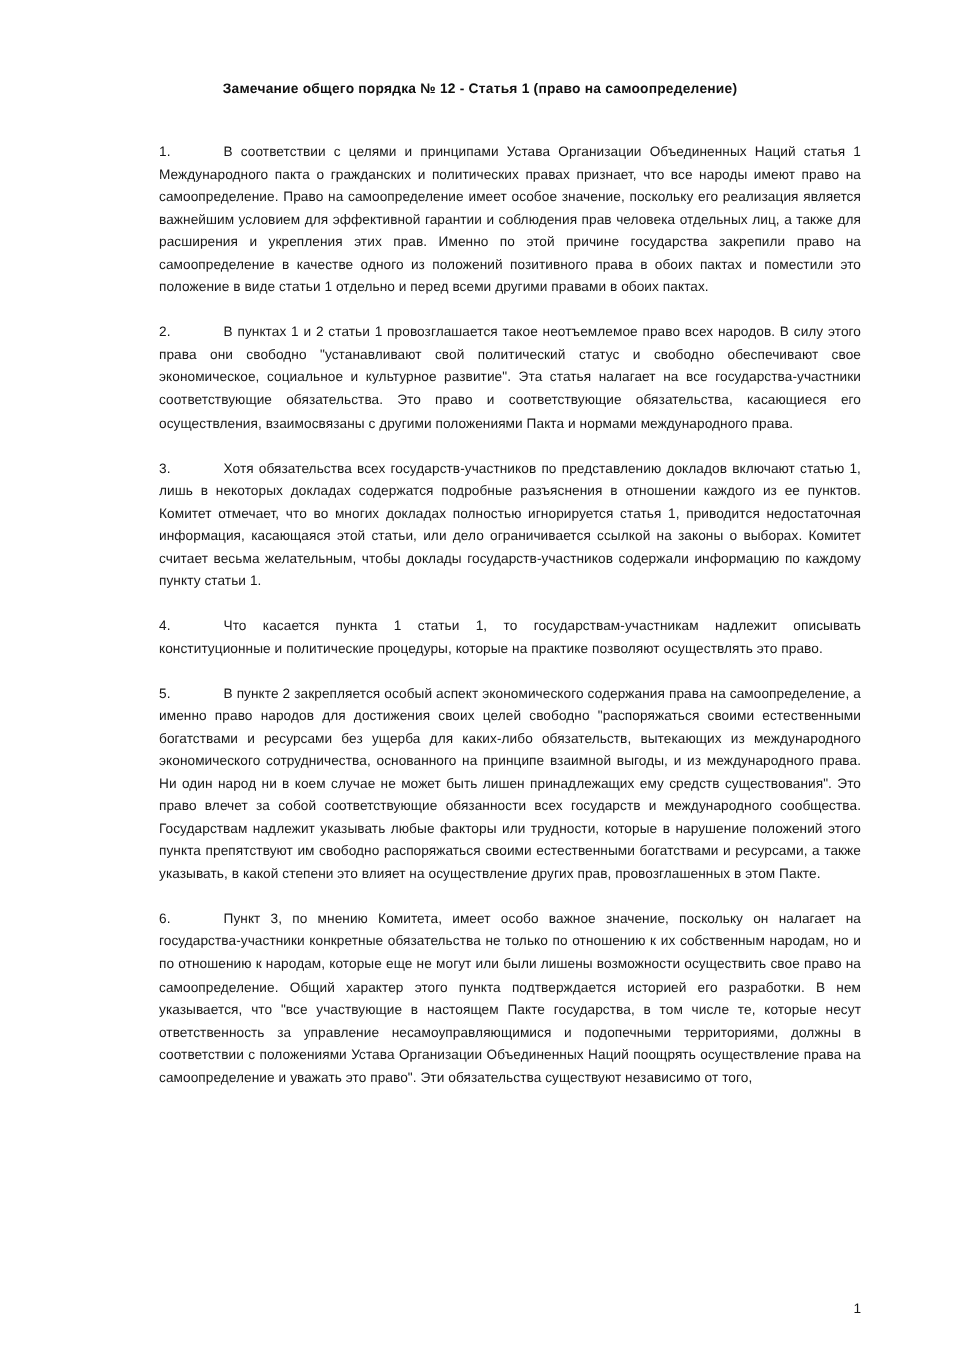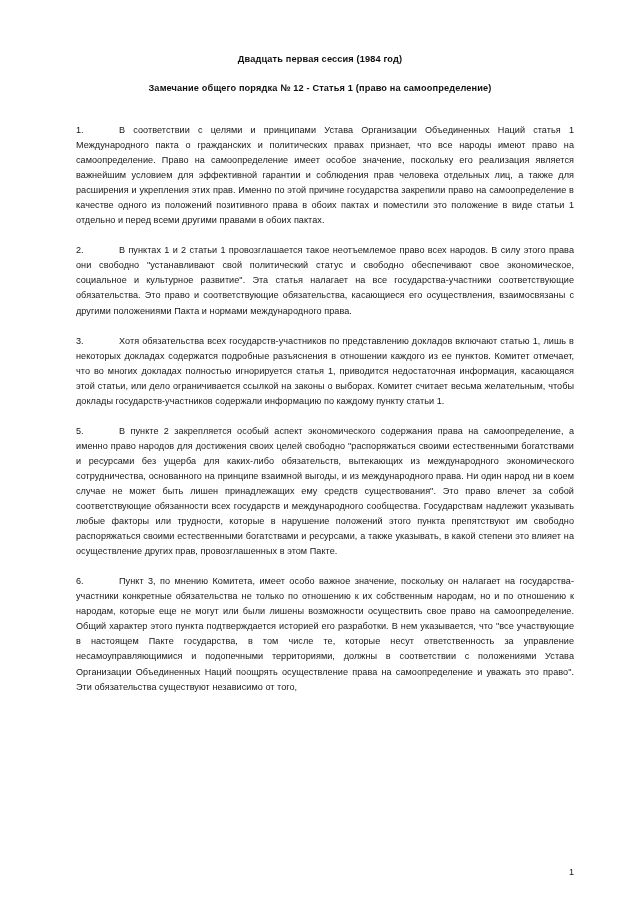--- a/index.html
+++ b/index.html
@@ -37,21 +37,21 @@
   .doc-subtitle {
     font-size: 9.2px;
     font-weight: bold;
     letter-spacing: 0.15px;
     line-height: 15px;
     margin-top: 14px;
     color: #101010;
   }
   .body-block {
     margin-top: 27px;
-    padding-left: 76px;
+    padding-left: 106px;
     padding-right: 66px;
   }
   .para {
     font-size: 9.1px;
     line-height: 15.05px;
     text-align: justify;
     text-justify: inter-word;
     margin: 0 0 15px 0;
     color: #161616;
     letter-spacing: 0.05px;
@@ -71,32 +71,32 @@
     font-size: 9.1px;
     color: #161616;
   }
 </style>
 </head>
 <body>
 
 <div class="page">
 
   <div class="titles">
-    <div class="doc-title">Двадцать первая сессия (1984 год)</div>
     <div class="doc-subtitle">Замечание общего порядка № 12 - Статья 1 (право на самоопределение)</div>
   </div>
 
   <div class="body-block">
 
     <p class="para"><span class="pnum">1.</span><span>В соответствии с целями и принципами Устава Организации Объединенных Наций статья 1 Международного пакта о гражданских и политических правах признает, что все народы имеют право на самоопределение.  Право на самоопределение имеет особое значение, поскольку его реализация является важнейшим условием для эффективной гарантии и соблюдения прав человека отдельных лиц, а также для расширения и укрепления этих прав. Именно по этой причине государства закрепили право на самоопределение в качестве одного из положений позитивного права в обоих пактах и поместили это положение в виде статьи 1 отдельно и перед всеми другими правами в обоих пактах.</span></p>
 
     <p class="para"><span class="pnum">2.</span><span>В пунктах 1 и 2 статьи 1 провозглашается такое неотъемлемое право всех народов. В силу этого права они свободно "устанавливают свой политический статус и свободно обеспечивают свое экономическое, социальное и культурное развитие". Эта статья налагает на все государства-участники соответствующие обязательства.  Это право и соответствующие обязательства, касающиеся его осуществления, взаимосвязаны с другими положениями Пакта и нормами международного права.</span></p>
 
     <p class="para"><span class="pnum">3.</span><span>Хотя обязательства всех государств-участников по представлению докладов включают статью 1, лишь в некоторых докладах содержатся подробные разъяснения в отношении каждого из ее пунктов. Комитет отмечает, что во многих докладах полностью игнорируется статья 1, приводится недостаточная информация, касающаяся этой статьи, или дело ограничивается ссылкой на законы о выборах.  Комитет считает весьма желательным, чтобы доклады государств-участников содержали информацию по каждому пункту статьи 1.</span></p>
 
+    <p class="para"><span class="pnum">4.</span><span>Что касается пункта 1 статьи 1, то государствам-участникам надлежит описывать конституционные и политические процедуры, которые на практике позволяют осуществлять это право.</span></p>
 
     <p class="para"><span class="pnum">5.</span><span>В пункте 2 закрепляется особый аспект экономического содержания права на самоопределение, а именно право народов для достижения своих целей свободно "распоряжаться своими естественными богатствами и ресурсами без ущерба для каких-либо обязательств, вытекающих из международного экономического сотрудничества, основанного на принципе взаимной выгоды, и из международного права.  Ни один народ ни в коем случае не может быть лишен принадлежащих ему средств существования".  Это право влечет за собой соответствующие обязанности всех государств и международного сообщества.  Государствам надлежит указывать любые факторы или трудности, которые в нарушение положений этого пункта препятствуют им свободно распоряжаться своими естественными богатствами и ресурсами, а также указывать, в какой степени это влияет на осуществление других прав, провозглашенных в этом Пакте.</span></p>
 
     <p class="para"><span class="pnum">6.</span><span>Пункт 3, по мнению Комитета, имеет особо важное значение, поскольку он налагает на государства-участники конкретные обязательства не только по отношению к их собственным народам, но и по отношению к народам, которые еще не могут или были лишены возможности осуществить свое право на самоопределение.  Общий характер этого пункта подтверждается историей его разработки.  В нем указывается, что "все участвующие в настоящем Пакте государства, в том числе те, которые несут ответственность за управление несамоуправляющимися и подопечными территориями, должны в соответствии с положениями Устава Организации Объединенных Наций поощрять осуществление права на самоопределение и уважать это право".  Эти обязательства существуют независимо от того,</span></p>
 
   </div>
 
   <div class="page-number">1</div>
 
 </div>

